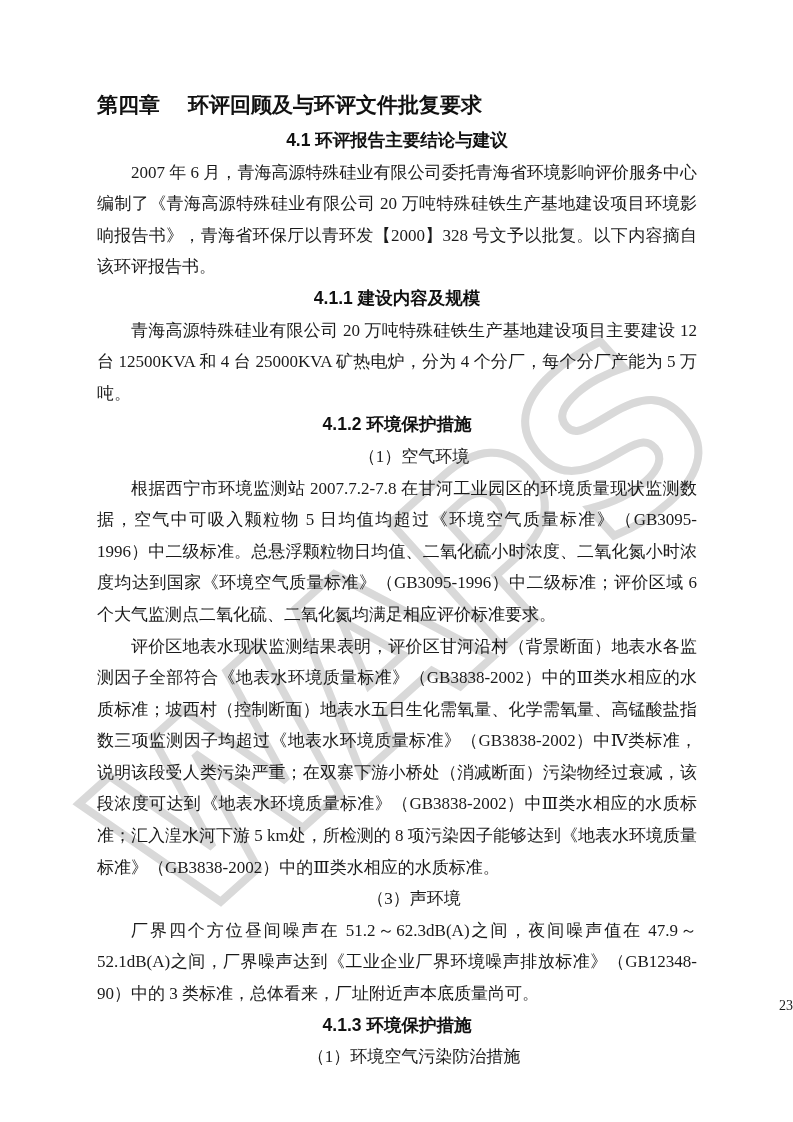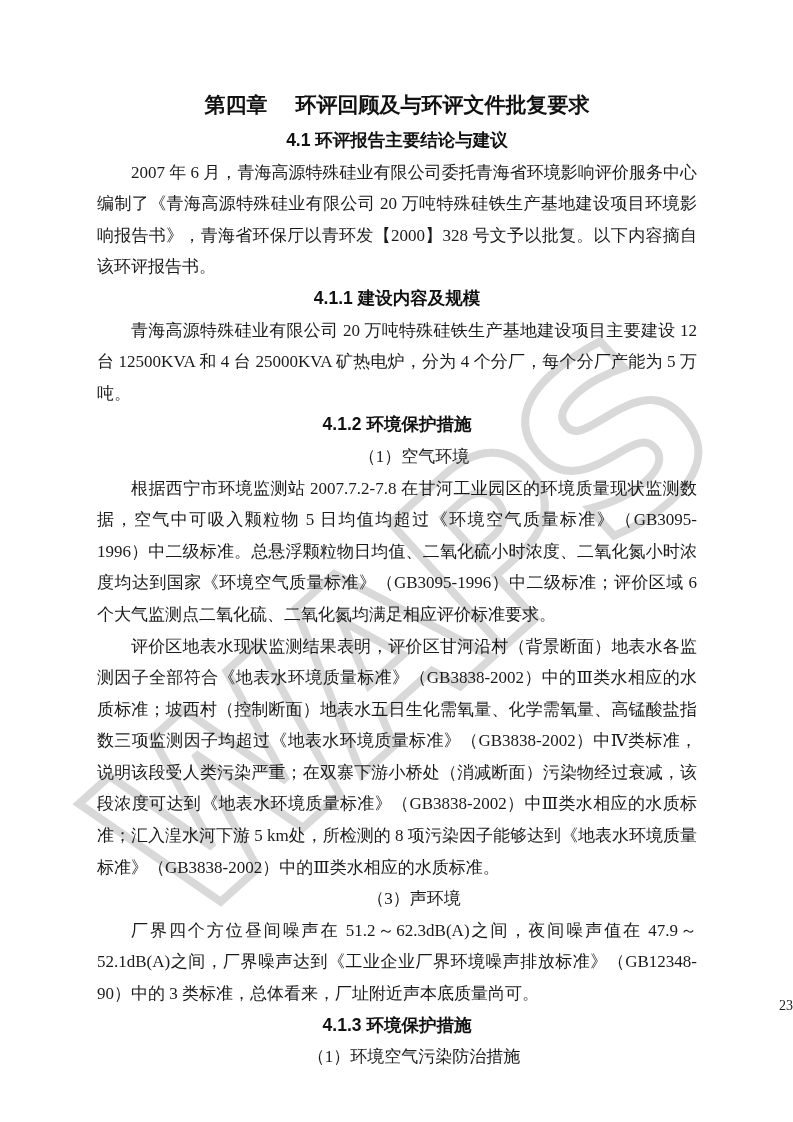--- a/index.html
+++ b/index.html
@@ -35,21 +35,20 @@
     position: absolute;
     left: 97px;
     top: 85px;
     width: 600px;
     z-index: 2;
   }
   .chapter-title {
     margin: 0;
     height: 40px;
     line-height: 40px;
-    text-align: center;
     font-family: "Liberation Sans", "DejaVu Sans", sans-serif;
     font-weight: 700;
     font-size: 21px;
     color: #111111;
     white-space: nowrap;
   }
   .chapter-title .chapter-label {
     margin-right: 28px;
   }
   .block {

